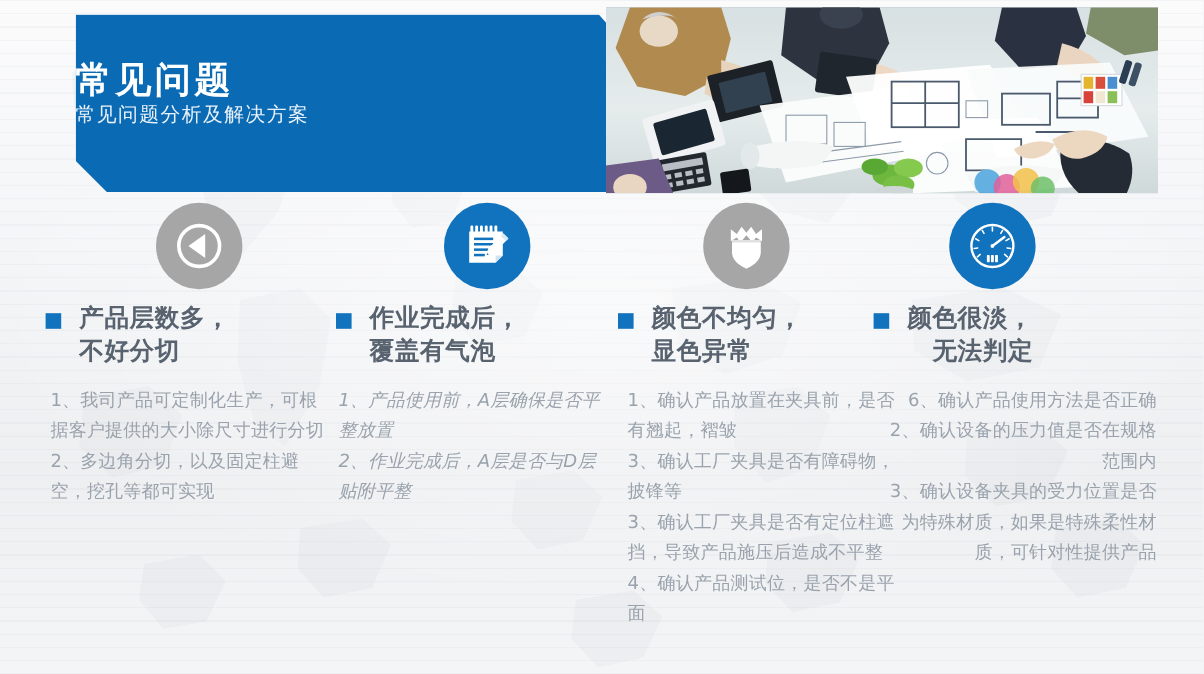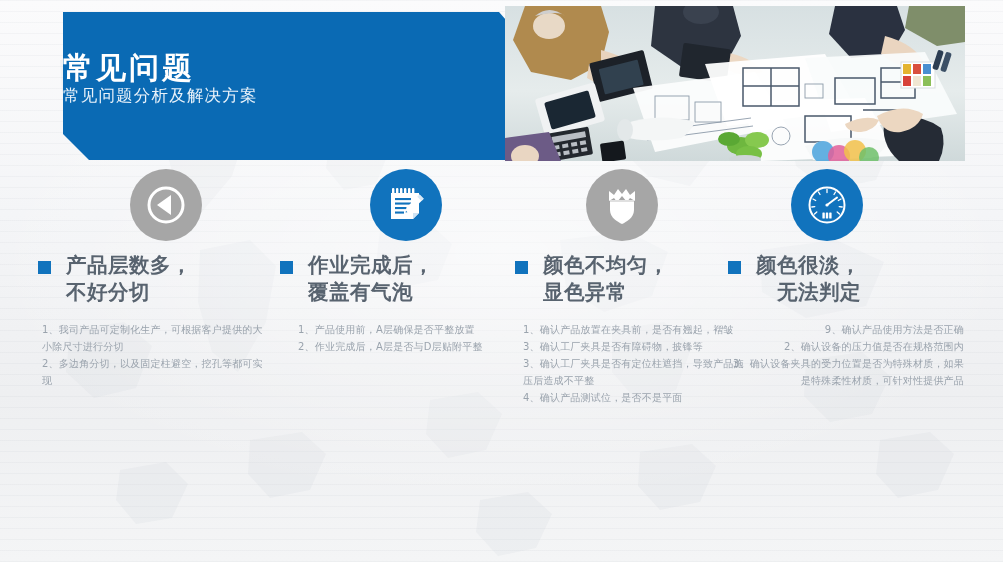--- a/index.html
+++ b/index.html
@@ -80,26 +80,26 @@
   .col-head{ display:flex; align-items:flex-start; }
   .col-bullet{
     width:13px; height:13px; background:#1173bd; flex:0 0 13px;
     margin-top:9px; margin-right:15px;
   }
   .col-title{
     color:#58636f; font-size:20.5px; font-weight:bold;
     line-height:1.33; letter-spacing:.5px; white-space:pre-line;
   }
   .col-body{
-    margin-top:14px; color:#9aa3ad; font-size:10px;
+    margin-top:14px; color:#9aa3ad; font-size:15px;
     line-height:1.70; letter-spacing:.2px;
   }
   .col-body p{ margin:0; }
   #col-0 .col-body{ margin-left:4px; }
-  #col-1 .col-body{ margin-left:18px; }
+  #col-1 .col-body{ margin-left:2px;font-style:italic; }
   #col-2 .col-body{ margin-left:8px; }
   #col-3 .col-body{ margin-left:4px; }
 </style>
 </head>
 <body>
 
 <div id="bg-layer">
   <div id="bg-lines"></div>
   <svg id="bg-map" viewBox="0 0 1003 562" preserveAspectRatio="none">
     <g fill="#c9ced6" opacity="0.55">
@@ -355,18 +355,18 @@
     </div>
   </div>
 
   <div class="col" id="col-3">
     <div class="col-head">
       <div class="col-bullet"></div>
       <div class="col-title">颜色很淡，
 无法判定</div>
     </div>
     <div class="col-body">
-      <p>9、确认产品使用方法是否正确</p>
+      <p>6、确认产品使用方法是否正确</p>
       <p>2、确认设备的压力值是否在规格范围内</p>
       <p>3、确认设备夹具的受力位置是否为特殊材质，如果是特殊柔性材质，可针对性提供产品</p>
     </div>
   </div>
 </div>
 
 </body></html>

